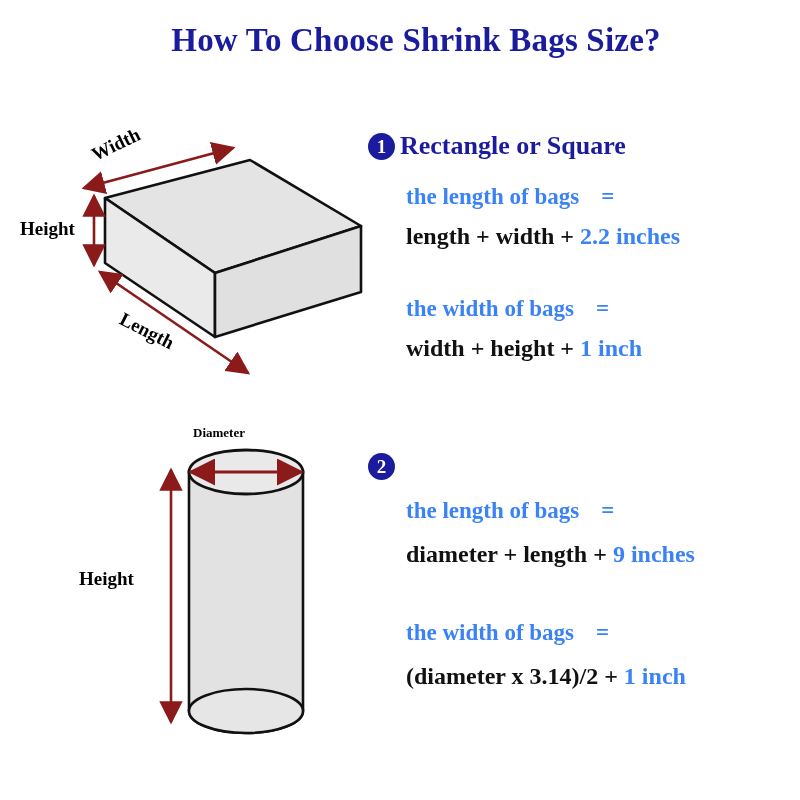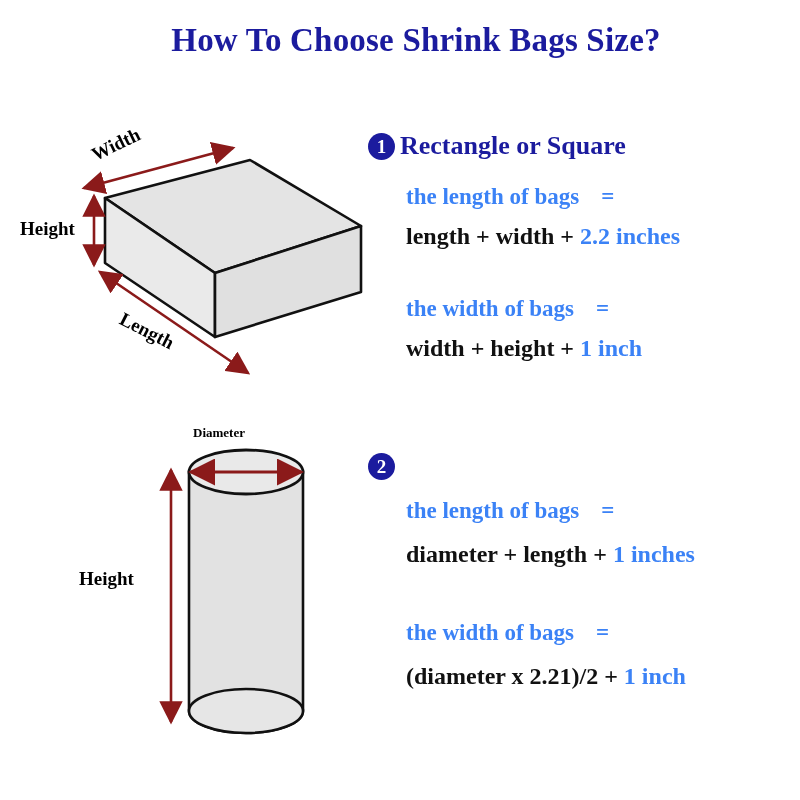--- a/index.html
+++ b/index.html
@@ -251,25 +251,25 @@
 
     <div class="section section-2">
       <div class="sec-head">
         <div class="badge">2</div>
       </div>
 
       <div class="formula cyl-f1a">
         <span class="flabel"><span>the length of bags</span><span class="eq">=</span></span>
       </div>
       <div class="formula cyl-f1b">
-        <span class="fexpr"><span>diameter + length + </span><span class="hl">1 inches</span></span>
+        <span class="fexpr"><span>diameter + length + </span><span class="hl">9 inches</span></span>
       </div>
 
       <div class="formula cyl-f2a">
         <span class="flabel"><span>the width of bags</span><span class="eq">=</span></span>
       </div>
       <div class="formula cyl-f2b">
-        <span class="fexpr"><span>(diameter x 2.21)/2 + </span><span class="hl">1 inch</span></span>
+        <span class="fexpr"><span>(diameter x 3.14)/2 + </span><span class="hl">1 inch</span></span>
       </div>
     </div>
 
   </div>
 </div>
 
 </body></html>

